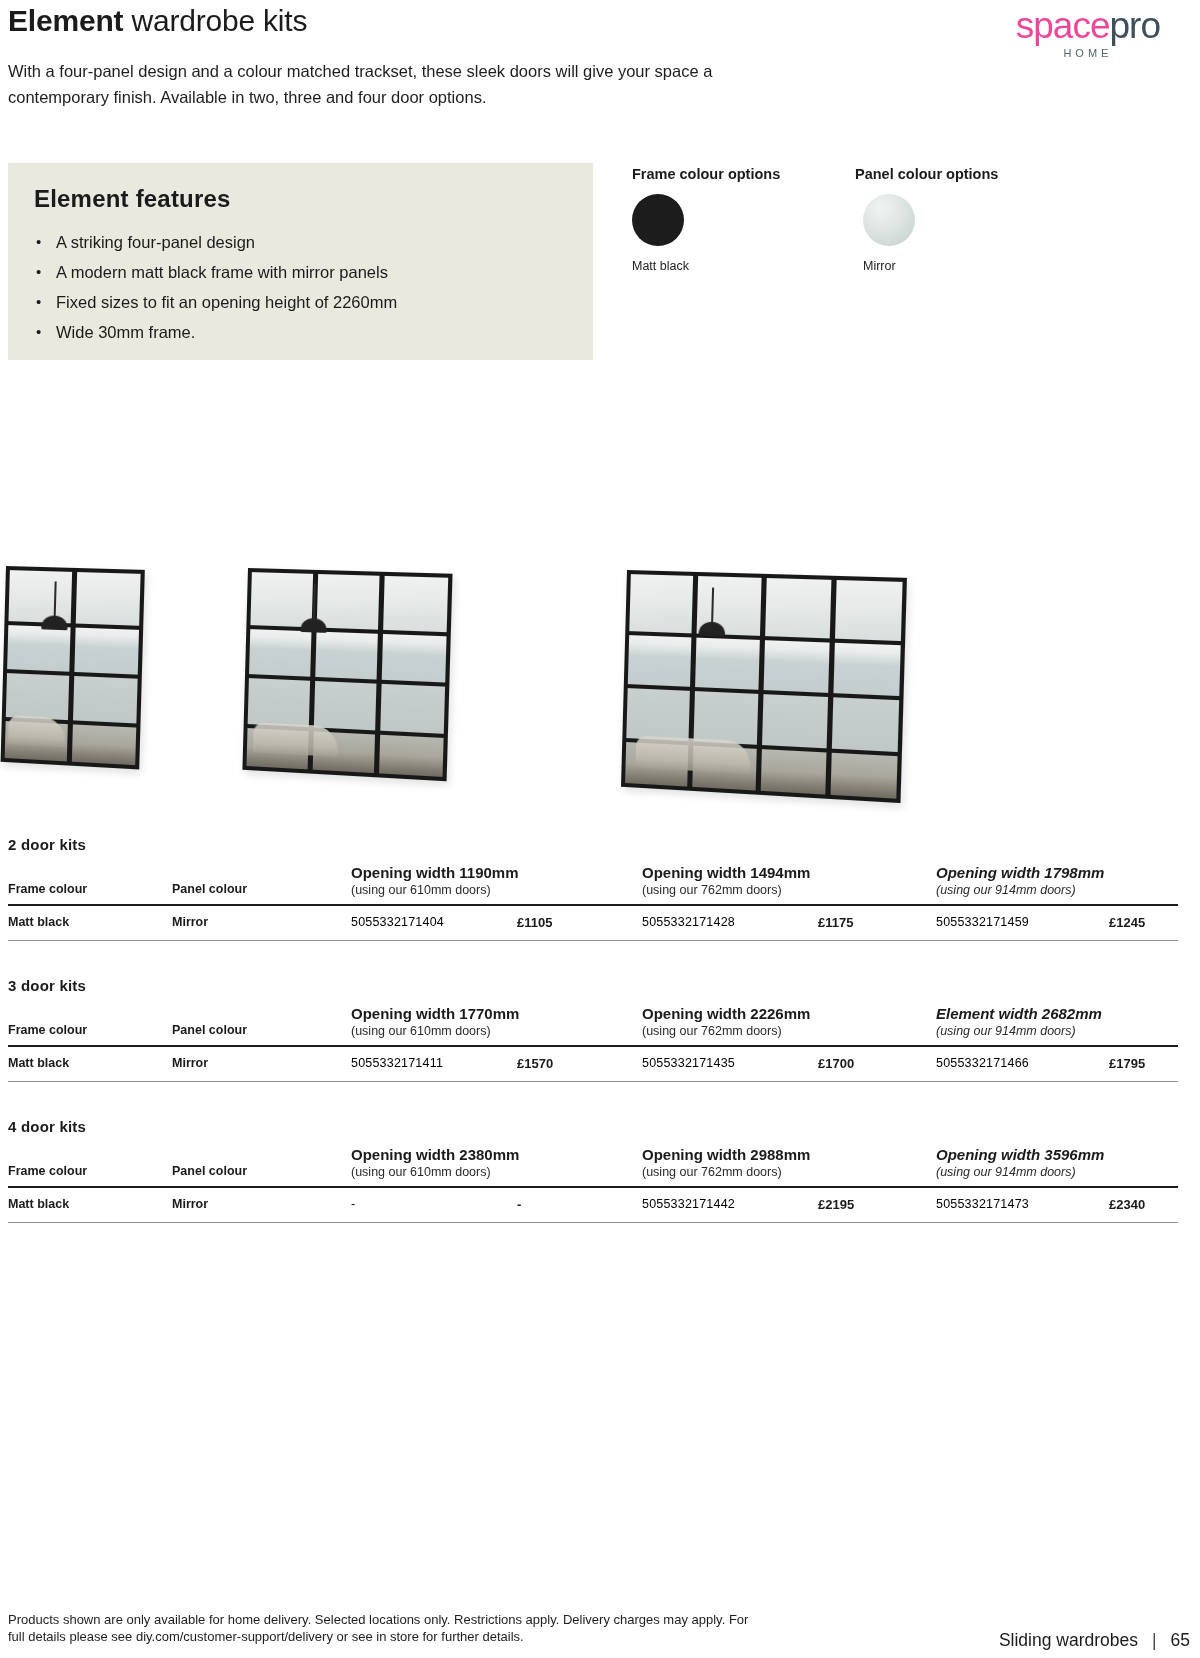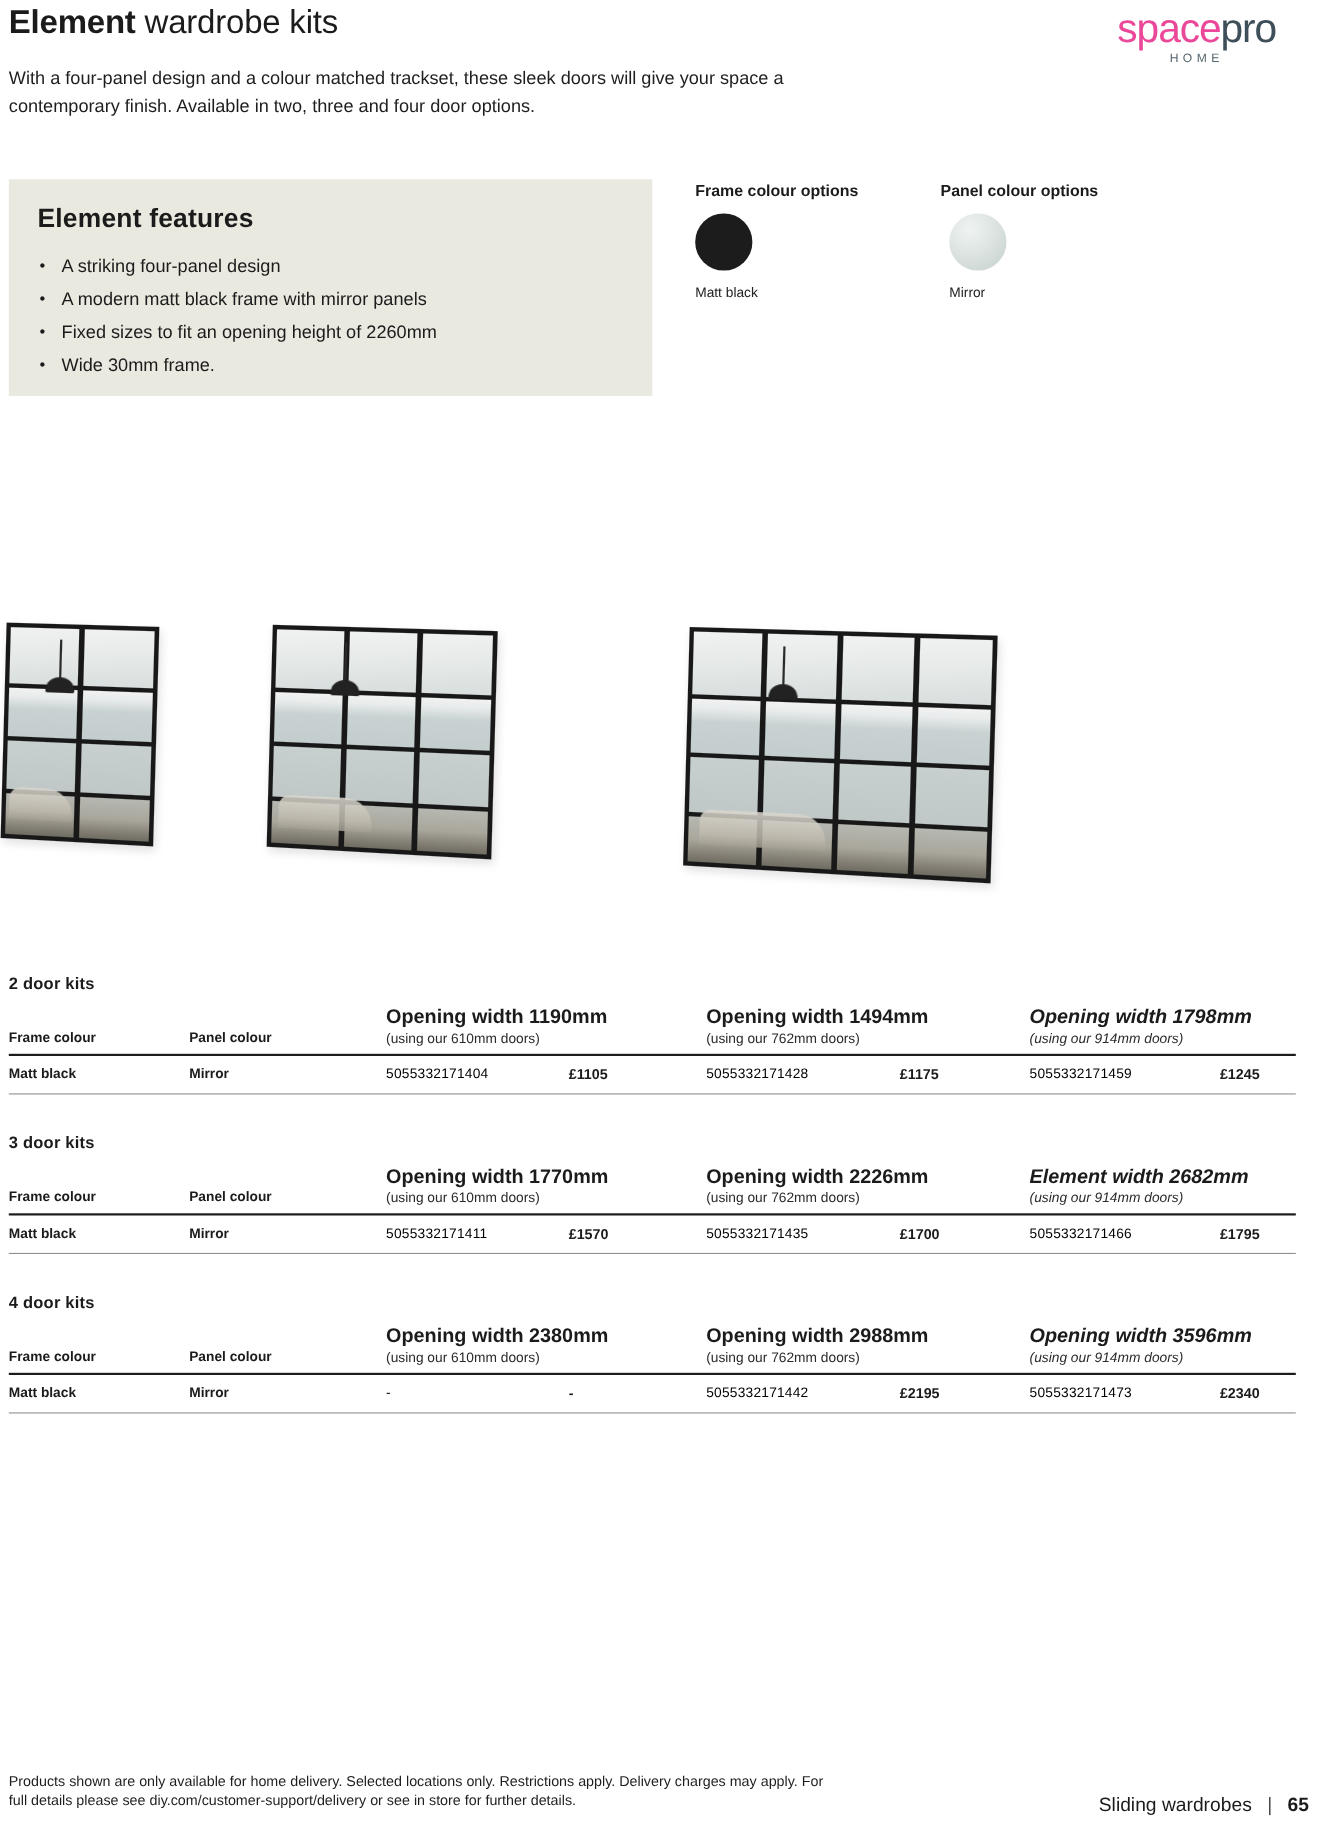--- a/index.html
+++ b/index.html
@@ -47,43 +47,43 @@
   .pane.r1 { flex:29; background:linear-gradient(176deg, #f0f2f1 0%, #e4e8e7 55%, #d8dedd 100%); }
   .pane.r2 { flex:25; background:linear-gradient(180deg, #f1f2f1 0%, #e9ecec 16%, #c9d2d2 42%, #c4cdcd 100%); }
   .pane.r3 { flex:25; background:linear-gradient(180deg, #c7d0cf 0%, #c0c8c7 100%); }
   .pane.r4 { flex:21; background:linear-gradient(180deg, #b6b8b1 0%, #a9a69c 50%, #837f75 82%, #6f6c62 100%); }
   .lamp { position:absolute; top:7%; left:27%; display:flex; flex-direction:column; align-items:center; }
   .lamp .cord { width:2px; height:34px; background:#2a2a2a; }
   .lamp .dome { width:26px; height:14px; background:#222; border-radius:13px 13px 2px 2px; }
   .bed { position:absolute; left:5%; bottom:9%; width:42%; height:15%; border-radius:10px 24px 0 0; background:linear-gradient(180deg, #d9d6ce 0%, #beb9ad 70%, #a39e91 100%); opacity:0.85; }
 
   
-  .kits { position:absolute; left:8px; top:886px; width:1170px; }
+  .kits { position:absolute; left:8px; top:836px; width:1170px; }
   .kit { margin-bottom:36px; }
   .kit-title { font-size:15px; font-weight:700; letter-spacing:0.2px; }
   .kit-grid { display:grid; grid-template-columns:164px 179px 166px 125px 176px 118px 173px 1fr; }
   .kit-head { margin-top:11px; align-items:end; }
   .h-label { font-size:12.5px; font-weight:700; padding-bottom:1px; }
   .frame-h { grid-column:1; } .panel-h { grid-column:2; }
   .ow1 { grid-column:3/5; } .ow2 { grid-column:5/7; } .ow3 { grid-column:7/9;font-style:italic; }
-  .ow-b { font-size:18px; font-weight:700; }
+  .ow-b { font-size:15px; font-weight:700; }
   .ow-s { font-size:12.5px; font-weight:400; color:#2a2a2a; margin-top:2px; }
   .rule-top { border-top:2px solid #1c1c1c; margin-top:7px; }
   .kit-row { padding:9px 0 10px; }
   .cell { font-size:12.5px; }
   .strong { font-weight:700; }
   .code { color:#000000; letter-spacing:0.2px; }
   .price { font-weight:700; font-size:13px; }
   .rule-bot { border-top:1px solid #8f8f8f; }
 
   
   .disclaimer { position:absolute; left:8px; top:1612px; width:758px; font-size:13px; line-height:16.5px; color:#1e1e1e; }
   .footer-right { position:absolute; right:10px; top:1630px; font-size:17.5px; display:flex; align-items:center; }
   .footer-sep { margin:0 14px; color:#4a4a4a; font-weight:300; }
-  .footer-page { font-weight:700; }
+  .footer-page { font-weight:400; }
 </style>
 </head>
 <body>
 
 <div class="page">
 
   <h1 class="page-title"><span class="tb">Element</span><span> wardrobe kits</span></h1>
 
   <p class="intro">With a four-panel design and a colour matched trackset, these sleek doors will give your space a contemporary finish. Available in two, three and four door options.</p>
 

